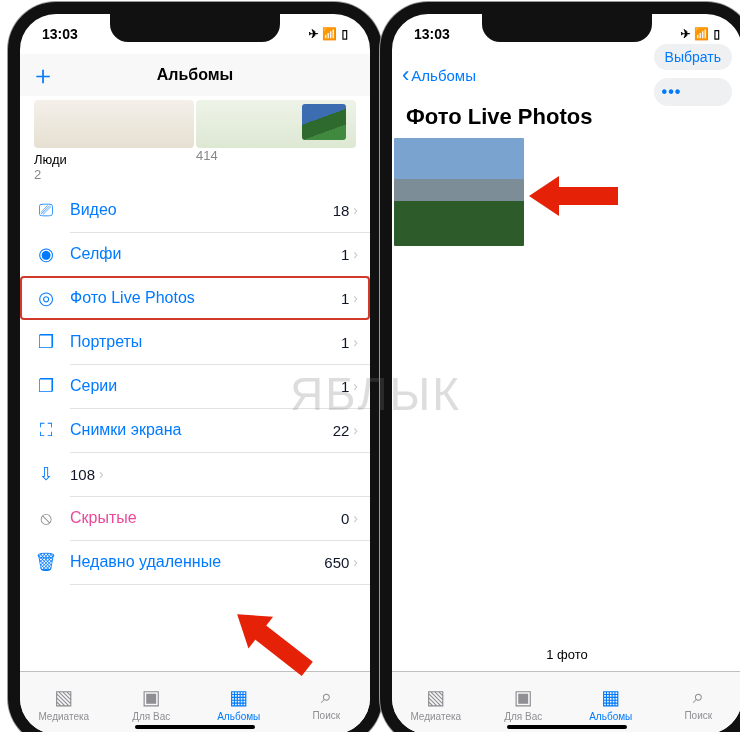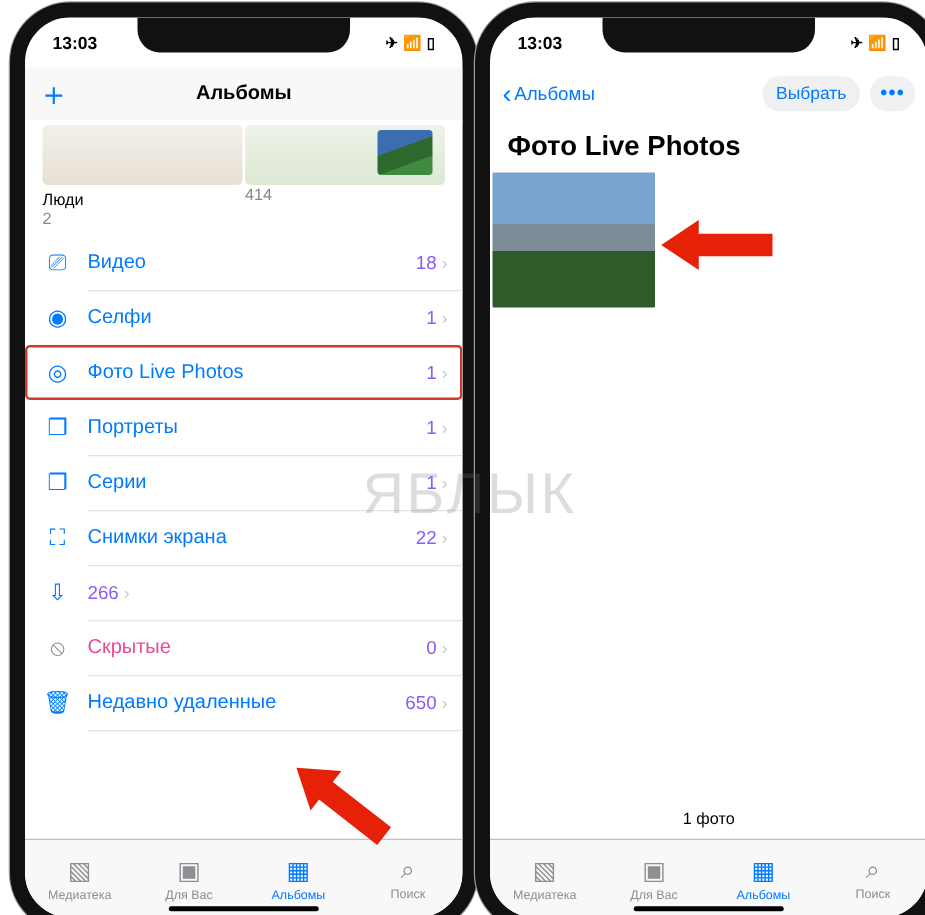--- a/index.html
+++ b/index.html
@@ -75,21 +75,21 @@
     line-height: 1;
   }
   .navbar .back {
     color: #007aff;
     font-size: 15px;
     display: flex;
     align-items: center;
     gap: 2px;
   }
   .navbar .back .chev { font-size: 22px; }
-  .navbar .actions { display: flex; gap: 8px; z-index: 2; }
+  .navbar .actions { display: flex; gap: 8px; z-index: 2; flex-direction: column; }
   .pill {
     background: #eef0f2;
     color: #007aff;
     font-size: 14px;
     padding: 5px 11px;
     border-radius: 14px;
   }
   .pill.ell { padding: 5px 8px; font-size: 16px; font-weight: bold; letter-spacing: 1px;}
 
   .content {
@@ -151,21 +151,21 @@
     width: 24px;
     margin-right: 12px;
     color: #007aff;
     font-size: 18px;
     display: flex;
     justify-content: center;
   }
   .row.gray .icon { color: #8e8e93; }
   .row .label { color: #007aff; font-size: 16px; flex: 1; }
   .row.gray .label { color: #ec4899; }
-  .row .count { color: #8b5cf6; font-size: 15px; margin-right: 4px; }
+  .row .count { color: #0f172a; font-size: 15px; margin-right: 4px; }
   .row .chev { color: #c7c7cc; margin-right: 12px; font-size: 14px;}
   .row::after {
     content: "";
     position: absolute;
     left: 50px;
     right: 0;
     bottom: 0;
     height: 0.5px;
     background: #e2e2e6;
   }
@@ -339,21 +339,21 @@
           <span class="icon">⛶</span>
           <span class="label">Снимки экрана</span>
           <span class="count">22</span>
           <span class="chev">›</span>
         </div>
       </div>
 
     <div class="list" id="other-list">
         <div class="row">
           <span class="icon">⇩</span>
-          <span class="count">266</span>
+          <span class="count">108</span>
           <span class="chev">›</span>
         </div>
         <div class="row gray">
           <span class="icon">⦸</span>
           <span class="label">Скрытые</span>
           <span class="count">0</span>
           <span class="chev">›</span>
         </div>
         <div class="row">
           <span class="icon">🗑</span>

